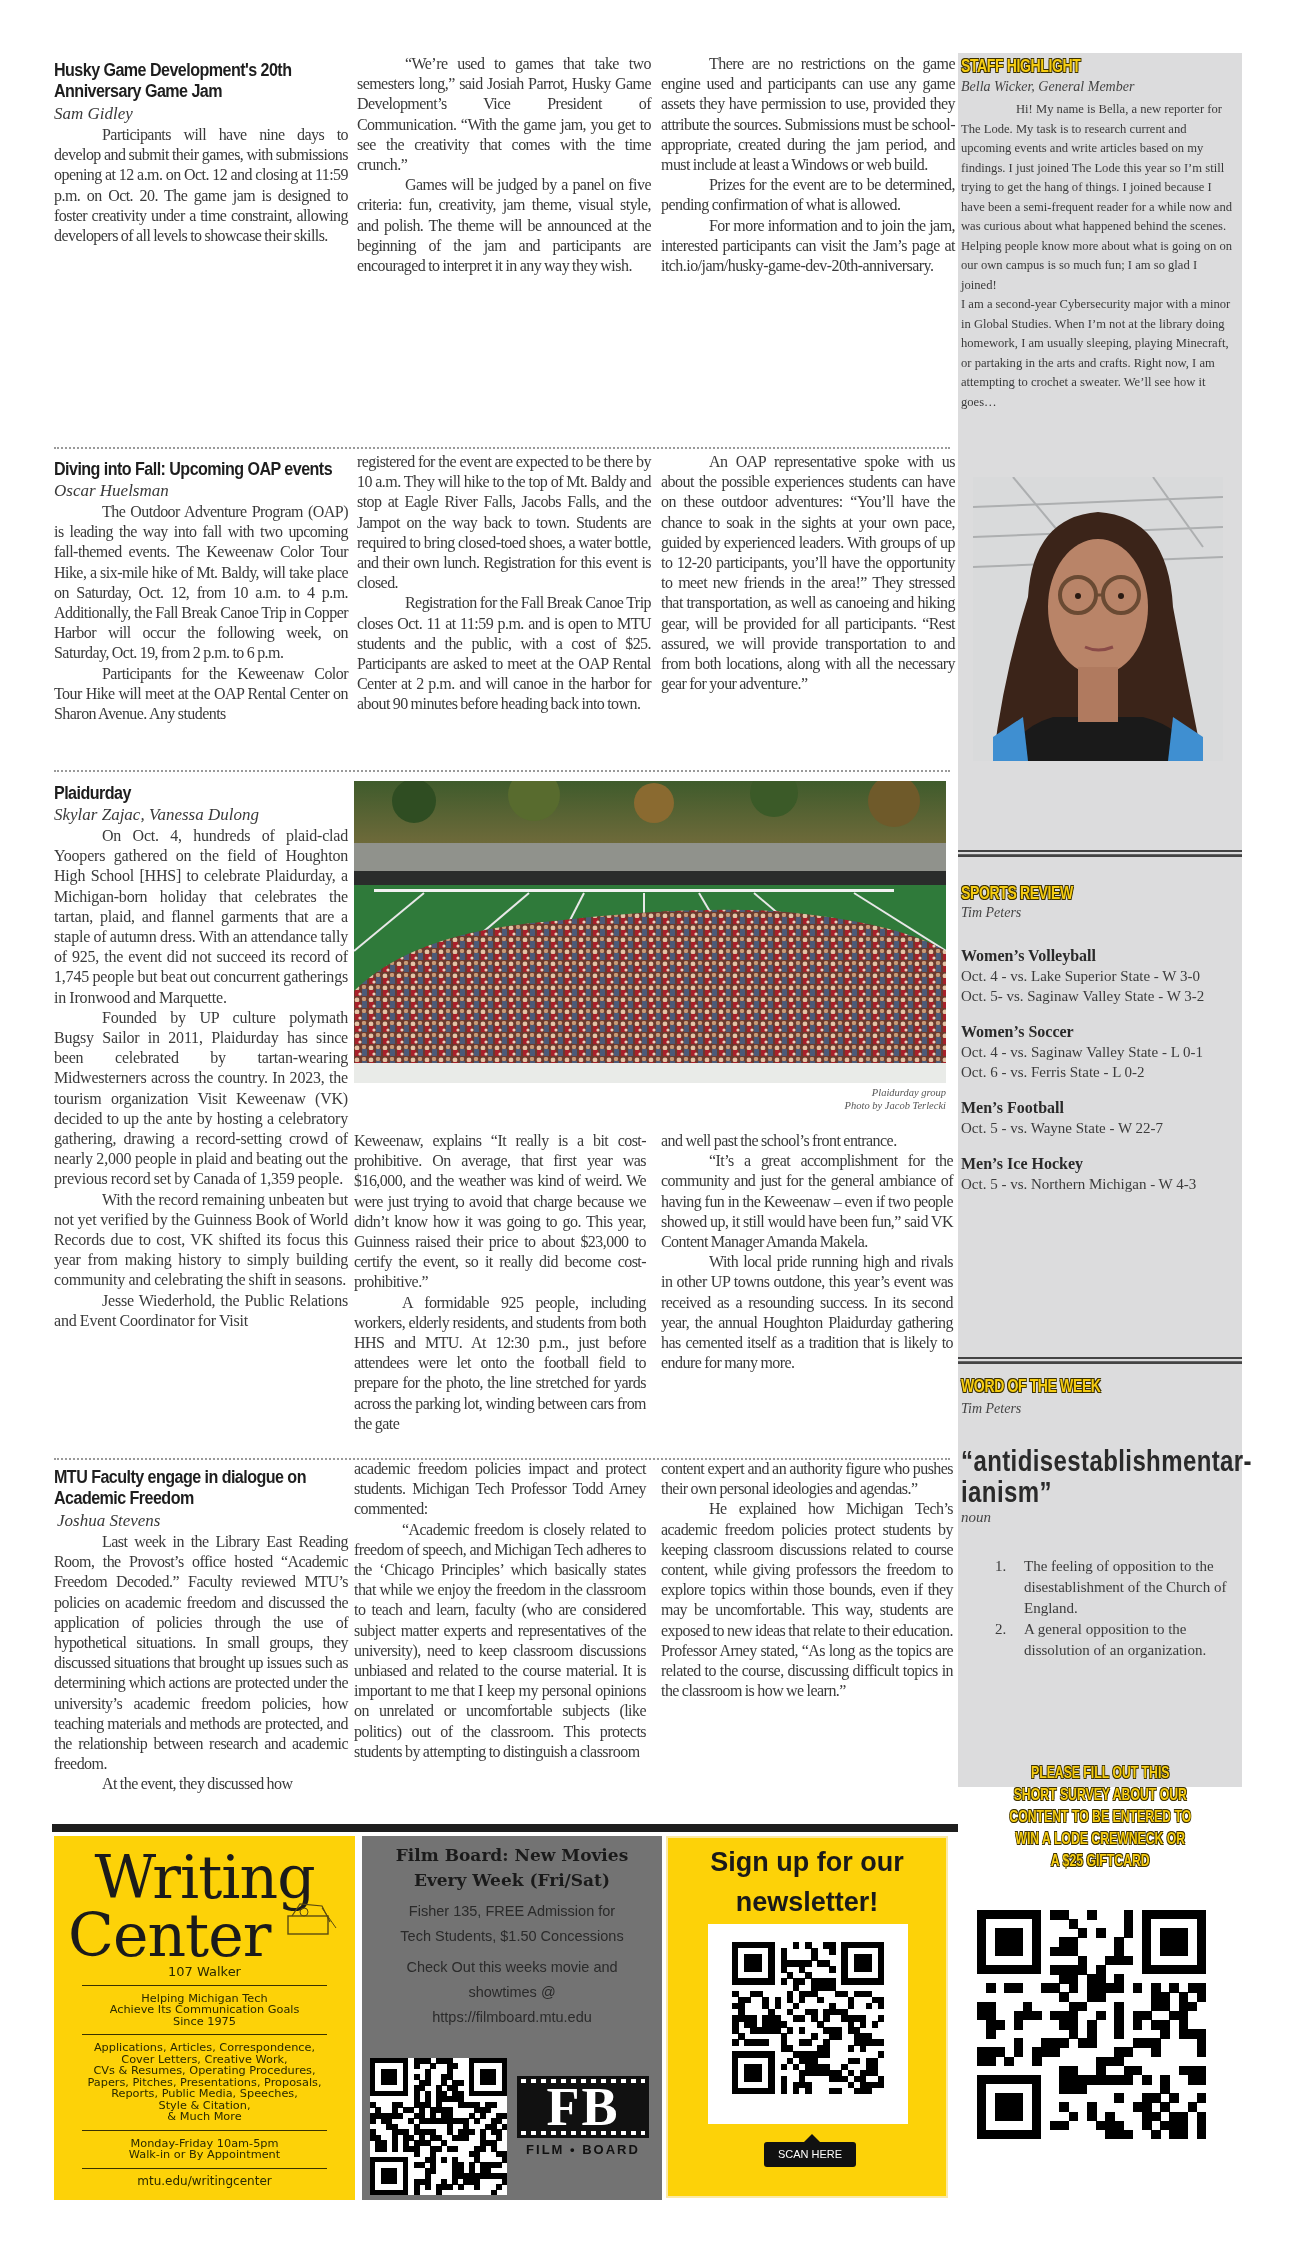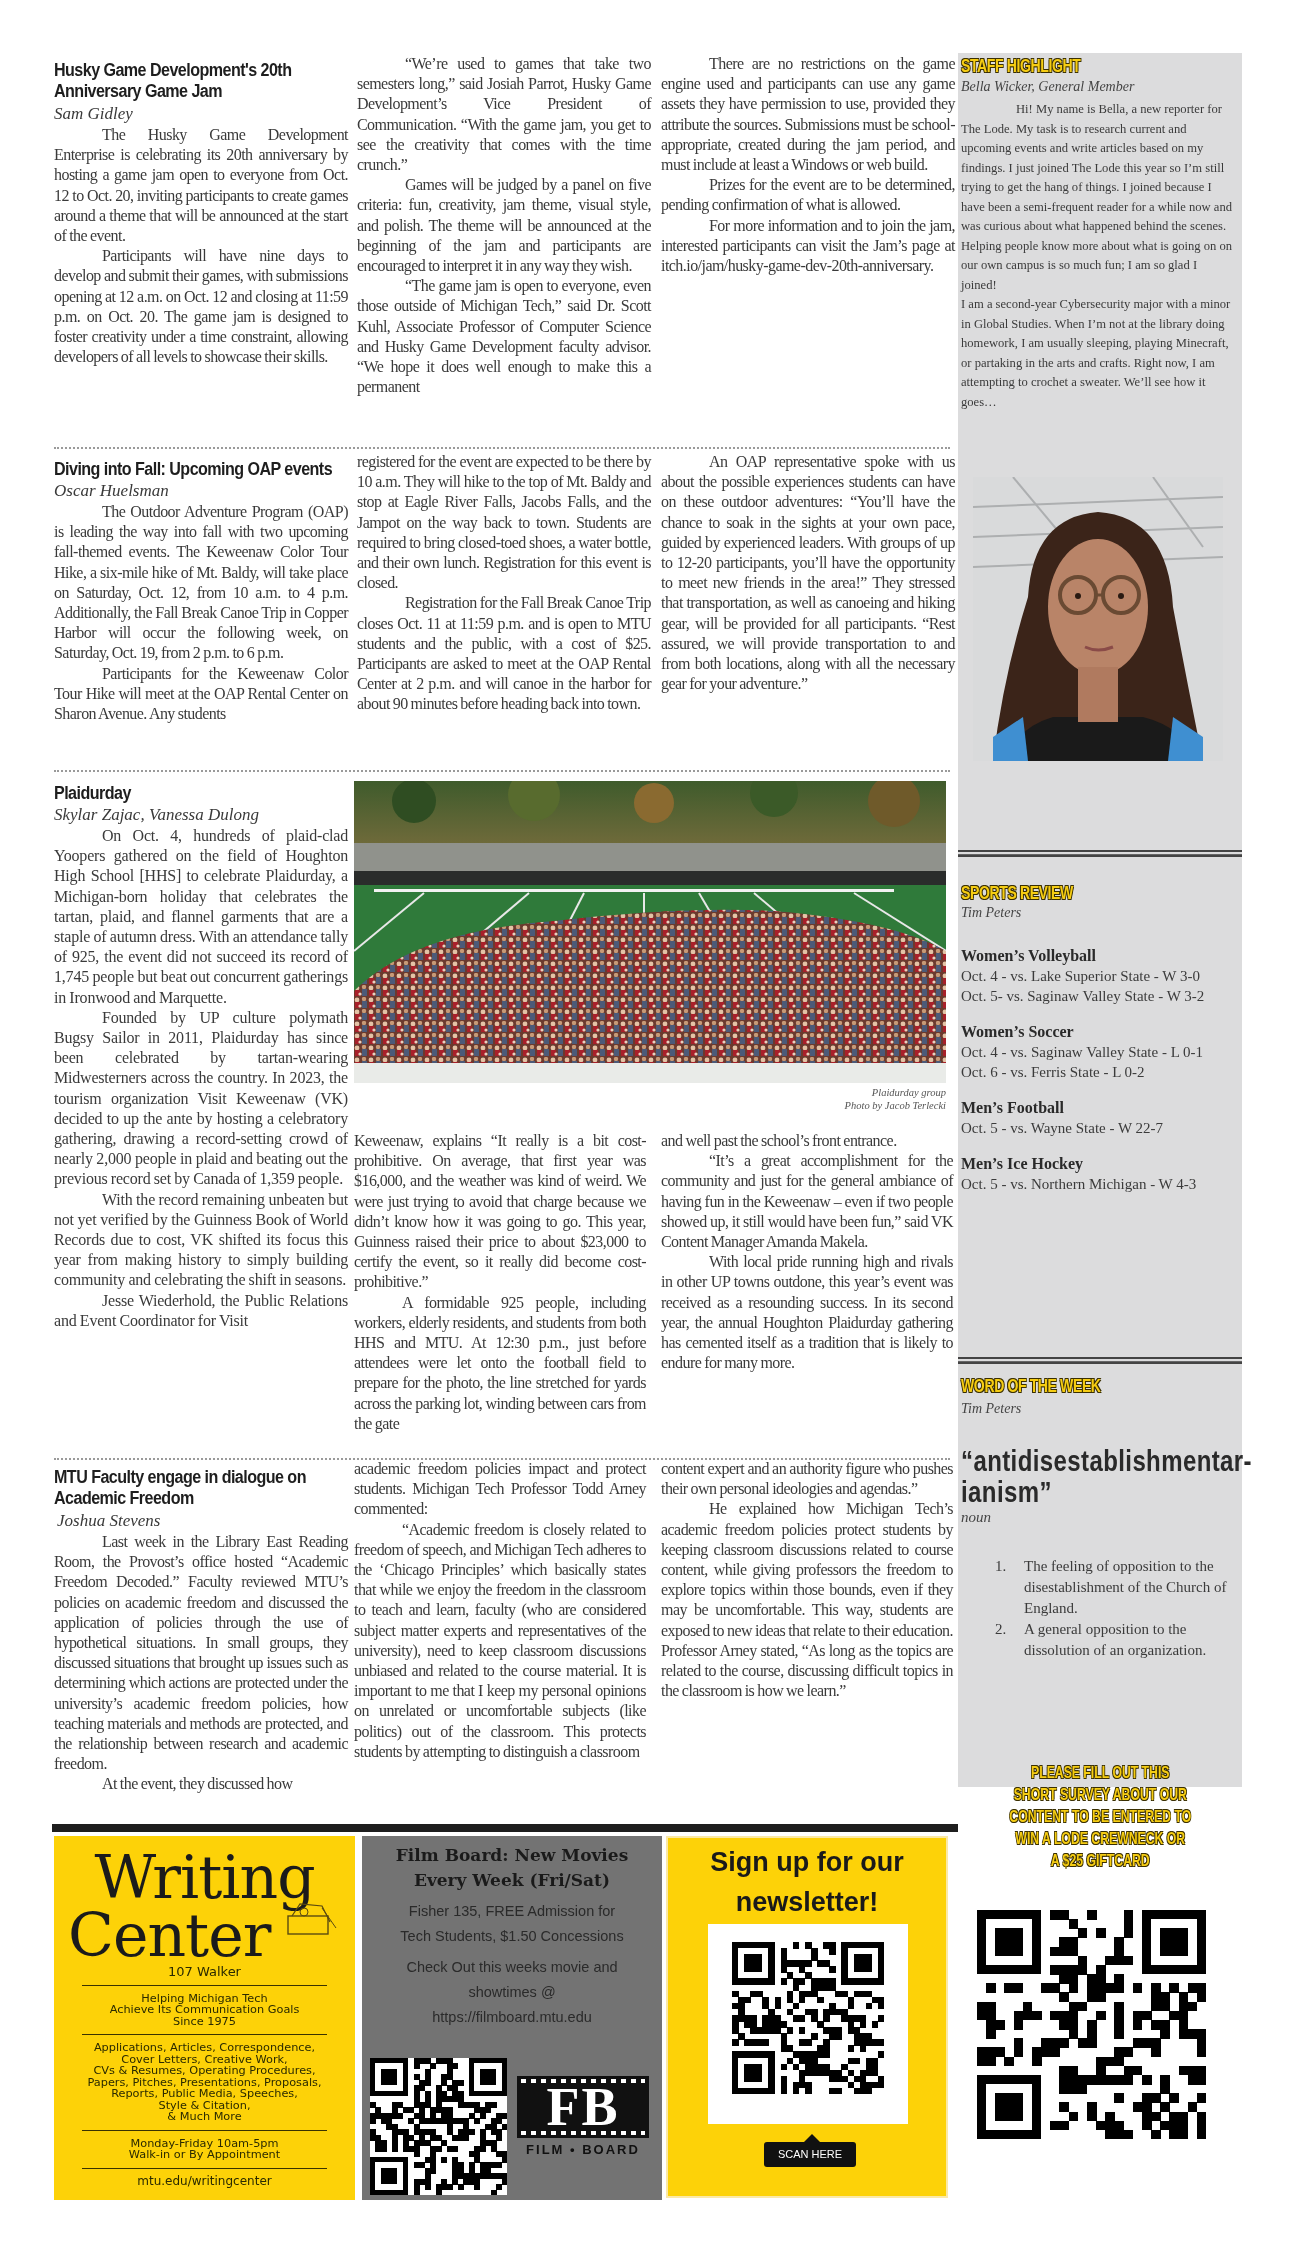--- a/index.html
+++ b/index.html
@@ -79,27 +79,25 @@
 </style>
 </head>
 <body>
 
 <div class="abs headline" style="left:54px;top:60px;">
   <div>Husky Game Development's 20th</div>
   <div>Anniversary Game Jam</div>
 </div>
 <div class="abs byline" style="left:54px;top:104px;">Sam Gidley</div>
 <div class="col" style="left:54px;top:125px;width:294px;">
-  <p>The Husky Game Development Enterprise is celebrating its 20th anniversary by hosting a game jam open to everyone from Oct. 12 to Oct. 20, inviting participants to create games around a theme that will be announced at the start of the event.</p>
   <p>Participants will have nine days to develop and submit their games, with submissions opening at 12 a.m. on Oct. 12 and closing at 11:59 p.m. on Oct. 20. The game jam is designed to foster creativity under a time constraint, allowing developers of all levels to showcase their skills.</p>
 </div>
 <div class="col" style="left:357px;top:54px;width:294px;">
   <p>“We’re used to games that take two semesters long,” said Josiah Parrot, Husky Game Development’s Vice President of Communication. “With the game jam, you get to see the creativity that comes with the time crunch.”</p>
   <p>Games will be judged by a panel on five criteria: fun, creativity, jam theme, visual style, and polish. The theme will be announced at the beginning of the jam and participants are encouraged to interpret it in any way they wish.</p>
-  <p>“The game jam is open to everyone, even those outside of Michigan Tech,” said Dr. Scott Kuhl, Associate Professor of Computer Science and Husky Game Development faculty advisor. “We hope it does well enough to make this a permanent</p>
 </div>
 <div class="col" style="left:661px;top:54px;width:294px;">
   <p>There are no restrictions on the game engine used and participants can use any game assets they have permission to use, provided they attribute the sources. Submissions must be school-appropriate, created during the jam period, and must include at least a Windows or web build.</p>
   <p>Prizes for the event are to be determined, pending confirmation of what is allowed.</p>
   <p>For more information and to join the jam, interested participants can visit the Jam’s page at itch.io/jam/husky-game-dev-20th-anniversary.</p>
 </div>
 <div class="dotted" style="left:54px;top:447px;width:896px;"></div>
 
 <div class="abs headline" style="left:54px;top:459px;">Diving into Fall: Upcoming OAP events</div>
 <div class="abs byline" style="left:54px;top:481px;">Oscar Huelsman</div>

